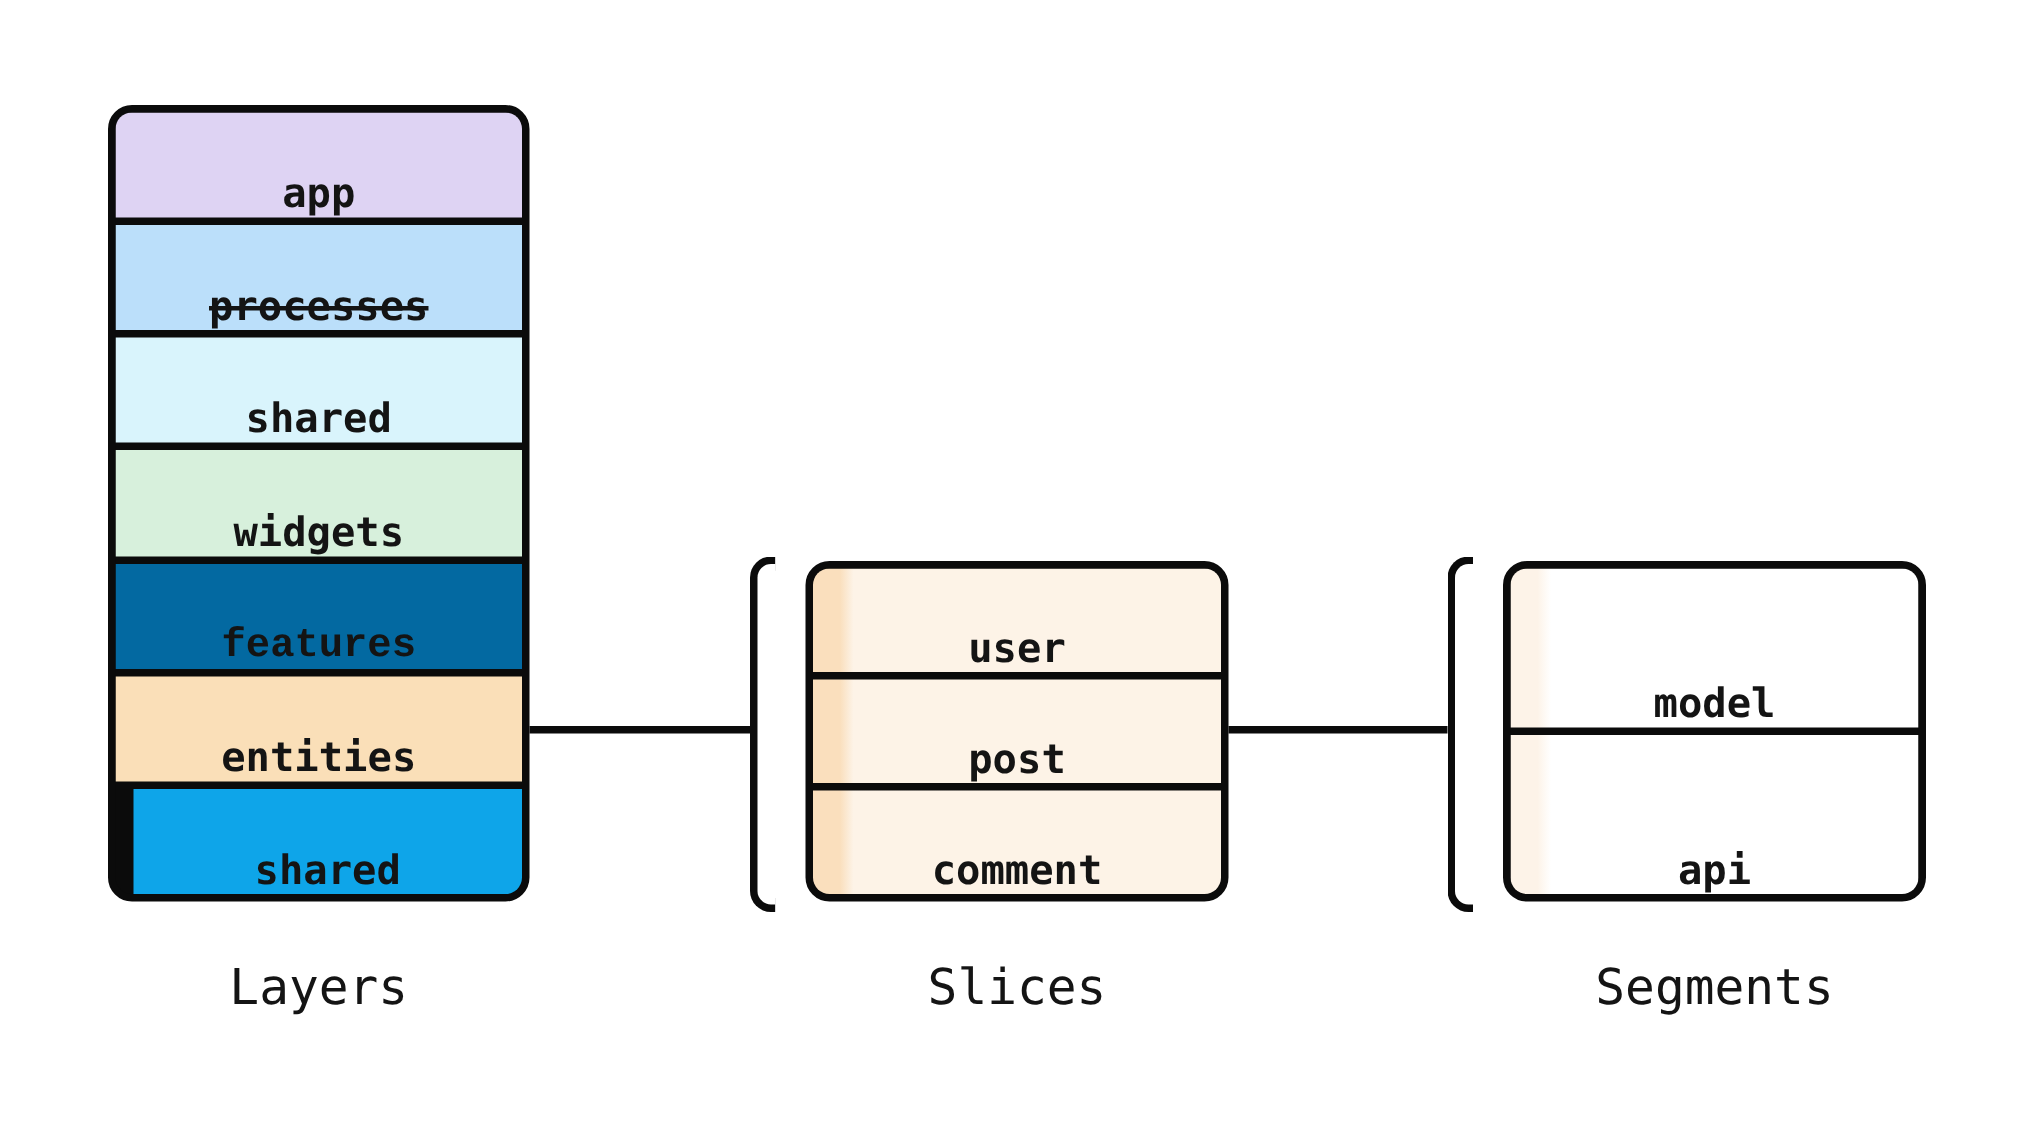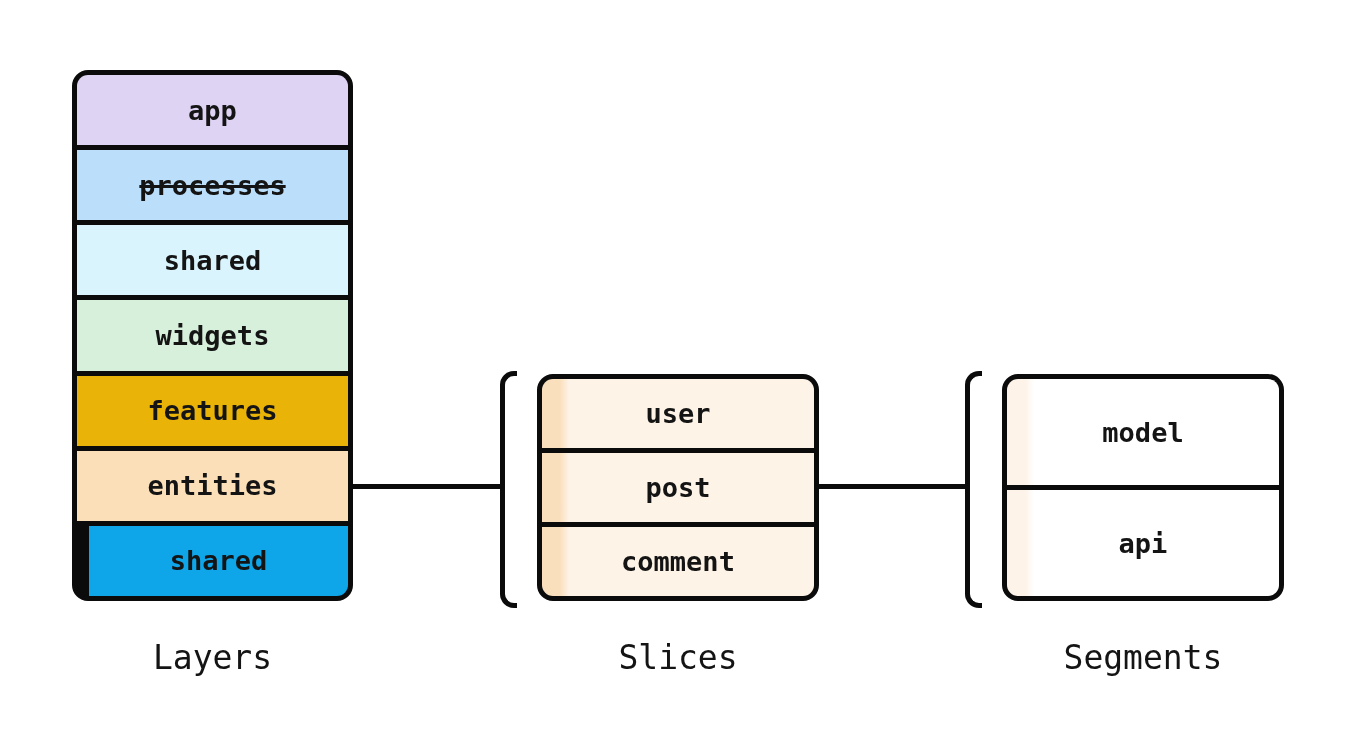--- a/index.html
+++ b/index.html
@@ -18,21 +18,21 @@
     flex-direction: column;
     gap: 5px;
     background: var(--ink, #0b0b0b);
     border: 5px solid var(--ink, #0b0b0b);
     border-radius: 16px;
     overflow: hidden;
   }
   .stack .row {
     flex: 1;
     display: flex;
-    align-items: center;
+    align-items: flex-end;
     justify-content: center;
   }
   .lbl {
     font-weight: bold;
     font-size: 27px;
     color: var(--text, #141414);
   }
   .lbl.strike {
     text-decoration: line-through;
     text-decoration-thickness: 2.5px;
@@ -83,21 +83,21 @@
     </div>
     <div class="row" style="background: rgb(187, 223, 250);">
       <span class="lbl strike">processes</span>
     </div>
     <div class="row" style="background: rgb(217, 244, 252);">
       <span class="lbl">shared</span>
     </div>
     <div class="row" style="background: rgb(215, 240, 220);">
       <span class="lbl">widgets</span>
     </div>
-    <div class="row" style="background: #eab308;">
+    <div class="row" style="background: #0369a1; font-family: Liberation Mono, monospace;">
       <span class="lbl">features</span>
     </div>
     <div class="row" style="background: rgb(250, 223, 184);">
       <span class="lbl">entities</span>
     </div>
     <div class="row" style="background: #0ea5e9; margin-left: 12px;">
       <span class="lbl">shared</span>
     </div>
   </div>
 

